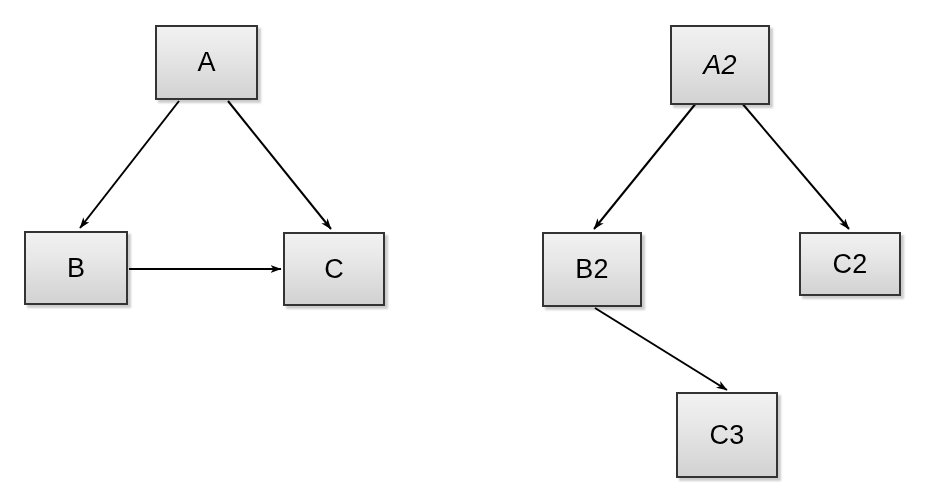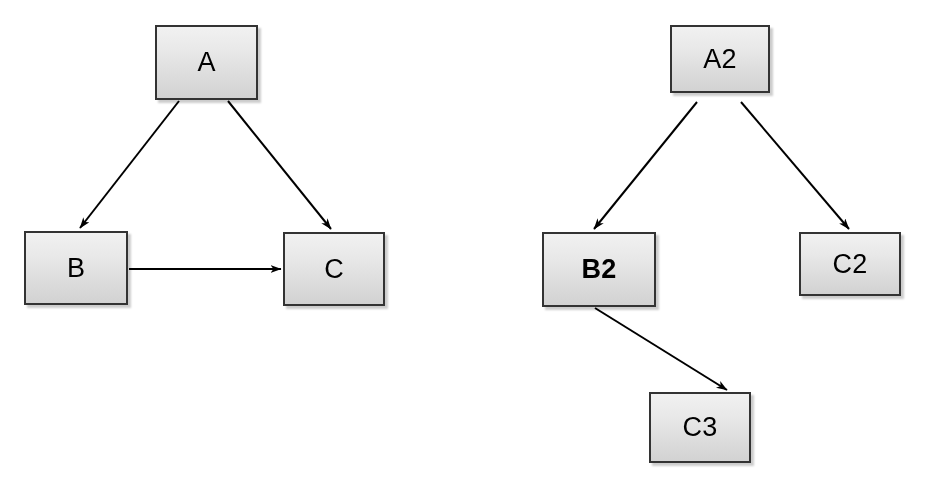--- a/index.html
+++ b/index.html
@@ -75,27 +75,27 @@
         <span class="node-label">A</span>
       </div>
       <div class="node" style="left: 24px; top: 231px; width: 104px; height: 74px; border-color: rgb(51, 51, 51); color: rgb(0, 0, 0);">
         <span class="node-label">B</span>
       </div>
       <div class="node" style="left: 283px; top: 232px; width: 102px; height: 74px; border-color: rgb(51, 51, 51); color: rgb(0, 0, 0);">
         <span class="node-label">C</span>
       </div>
     </div>
   <div id="nodes-right">
-      <div class="node" style="left: 670px; top: 25px; width: 100px; height: 68px; border-color: rgb(51, 51, 51); color: rgb(0, 0, 0);">
+      <div class="node" style="left: 670px; top: 25px; width: 100px; height: 80px; border-color: rgb(51, 51, 51); color: rgb(0, 0, 0); font-style: italic;">
         <span class="node-label">A2</span>
       </div>
-      <div class="node" style="left: 542px; top: 232px; width: 114px; height: 75px; border-color: rgb(51, 51, 51); color: rgb(0, 0, 0); font-weight: bold;">
+      <div class="node" style="left: 542px; top: 232px; width: 100px; height: 75px; border-color: rgb(51, 51, 51); color: rgb(0, 0, 0);">
         <span class="node-label">B2</span>
       </div>
       <div class="node" style="left: 799px; top: 232px; width: 102px; height: 64px; border-color: rgb(51, 51, 51); color: rgb(0, 0, 0);">
         <span class="node-label">C2</span>
       </div>
-      <div class="node" style="left: 649px; top: 392px; width: 102px; height: 71px; border-color: rgb(51, 51, 51); color: rgb(0, 0, 0);">
+      <div class="node" style="left: 676px; top: 392px; width: 102px; height: 86px; border-color: rgb(51, 51, 51); color: rgb(0, 0, 0);">
         <span class="node-label">C3</span>
       </div>
     </div>
 
 </div>
 
 </body></html>

